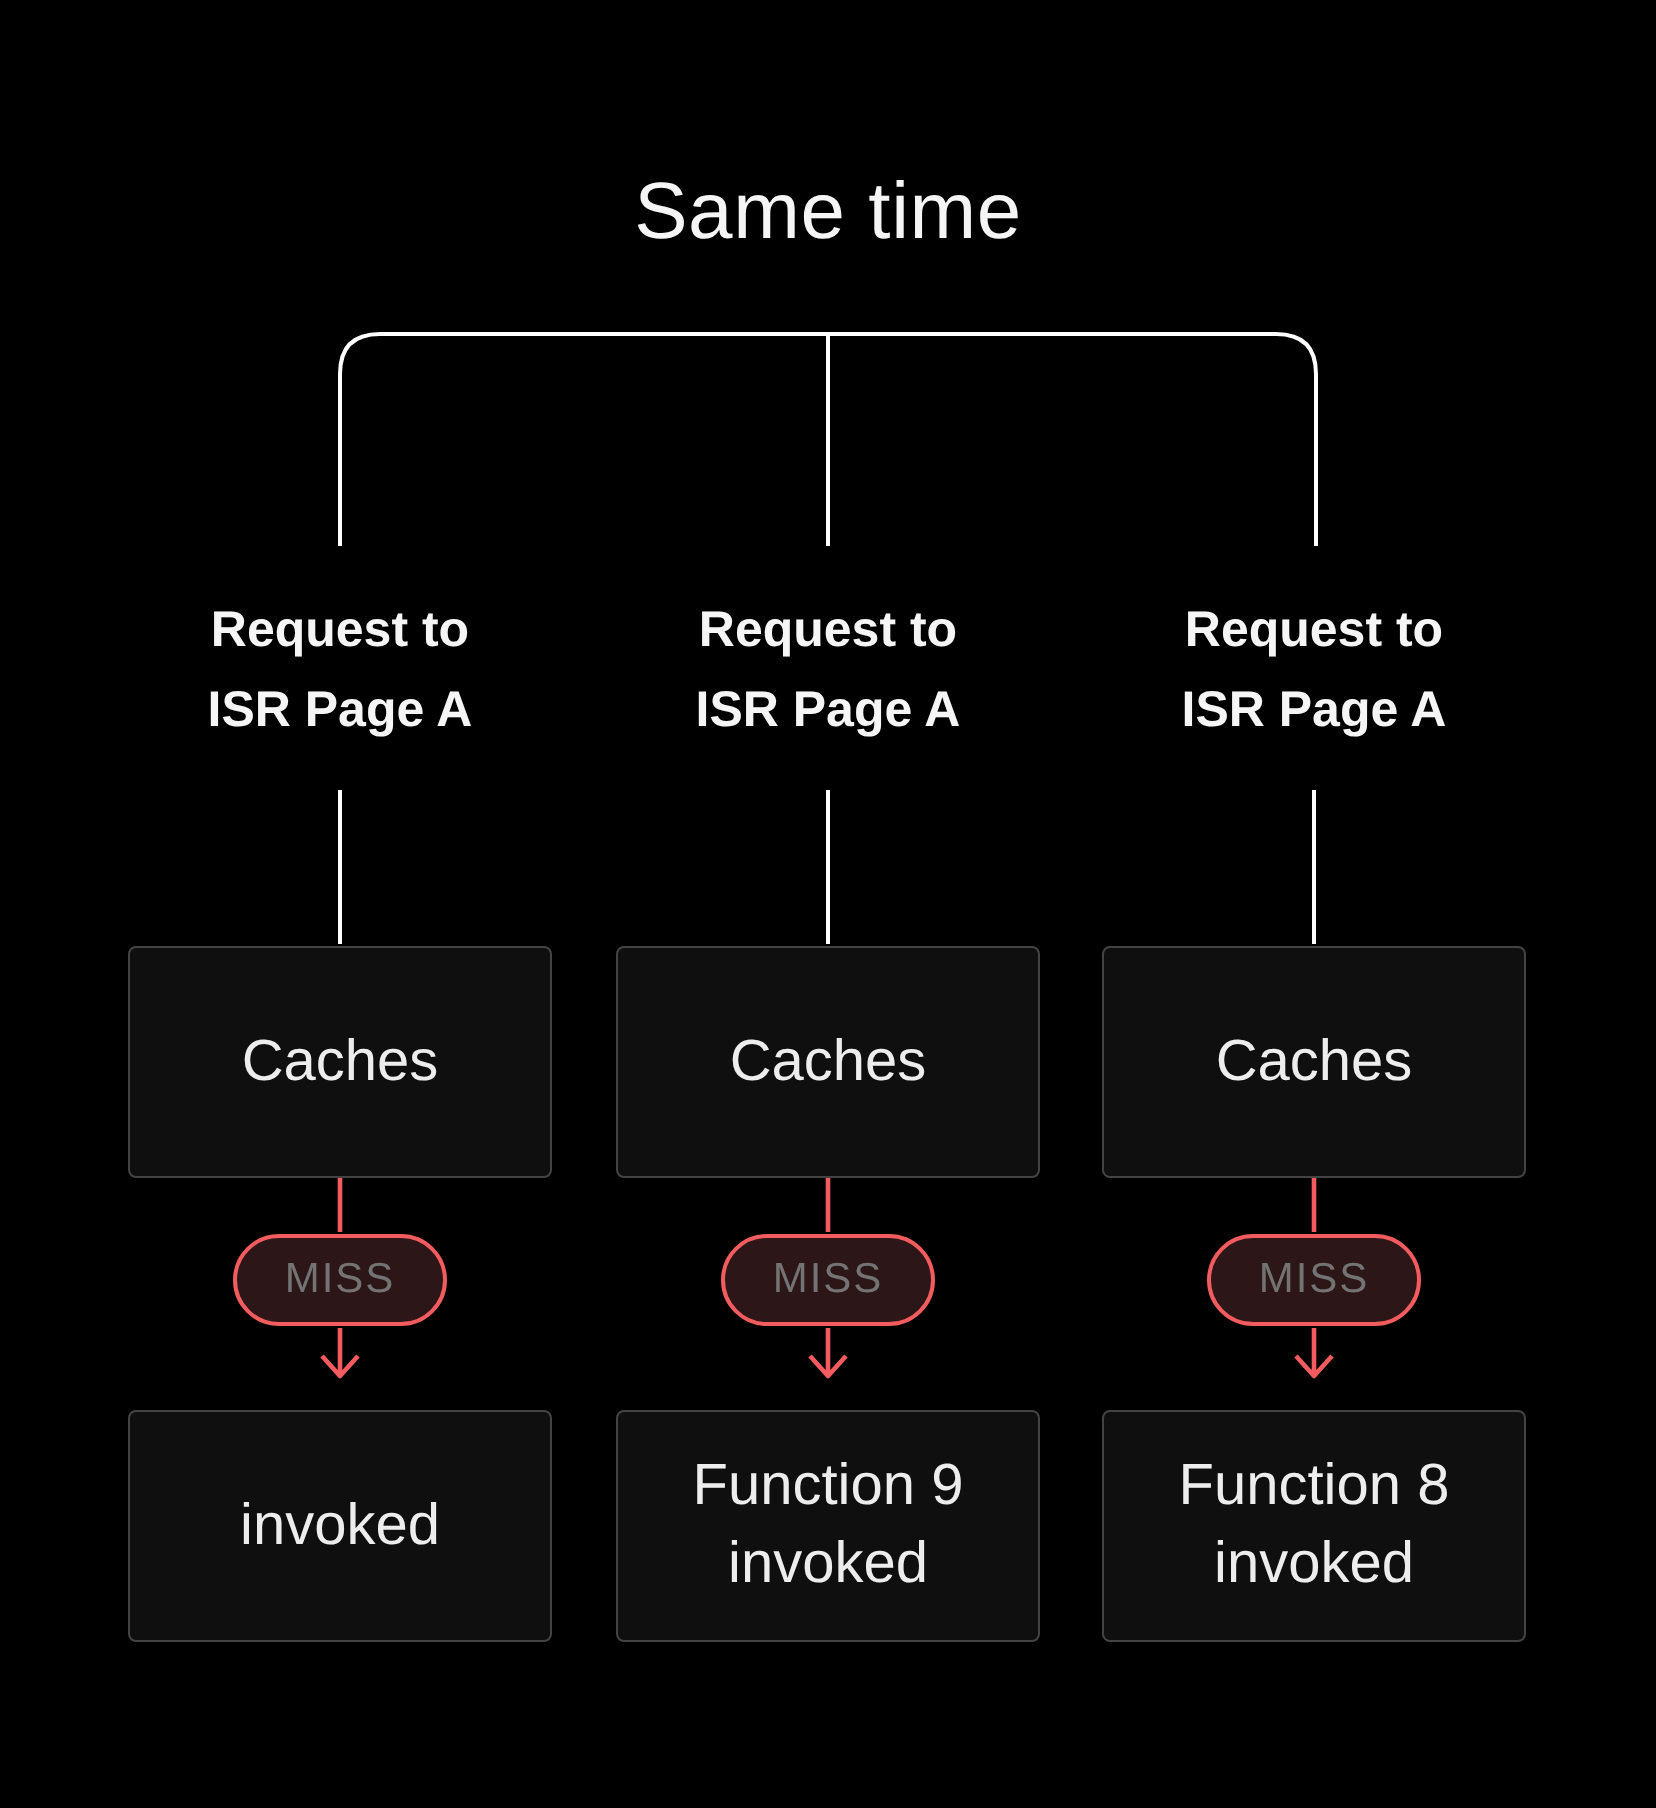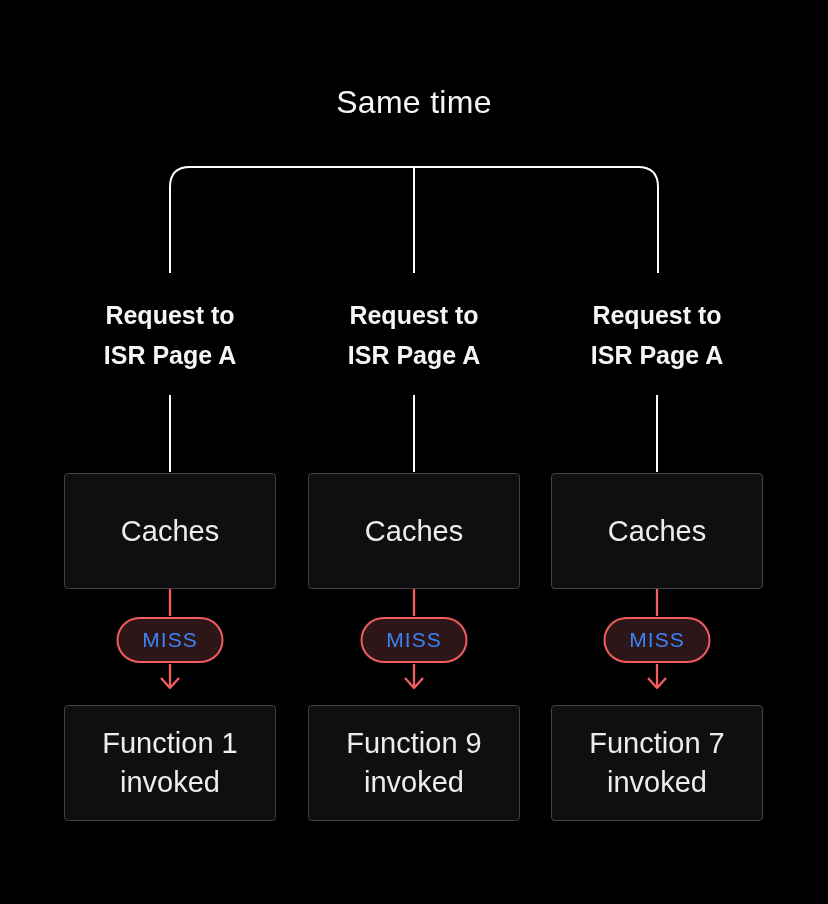--- a/index.html
+++ b/index.html
@@ -14,21 +14,21 @@
     background: var(--background, #000);
     font-family: "Liberation Sans", sans-serif;
     overflow: hidden;
   }
   .title {
     position: absolute;
     left: 0;
     top: 84px;
     width: 100%;
     text-align: center;
-    font-size: 32px;
+    font-size: 40px;
     font-weight: 500;
     letter-spacing: 0.3px;
     color: var(--text-primary, #f5f5f5);
   }
   svg.connectors {
     position: absolute;
     left: 0;
     top: 0;
     width: 828px;
     height: 904px;
@@ -91,21 +91,21 @@
     position: absolute;
     top: 617px;
     left: 50%;
     transform: translateX(-50%);
     width: 107px;
     height: 46px;
     box-sizing: border-box;
     background: var(--pill-fill, #2c1617);
     border: 2px solid var(--accent-red, #f25f5f);
     border-radius: 23px;
-    color: #3b82f6;
+    color: #737373;
     font-size: 21px;
     font-weight: 400;
     letter-spacing: 1px;
     display: flex;
     align-items: center;
     justify-content: center;
   }
 </style>
 </head>
 <body>
@@ -137,21 +137,20 @@
       <div>Request to</div>
       <div>ISR Page A</div>
     </div>
     <div class="node caches-node">
       <div>Caches</div>
     </div>
     <div class="miss-pill">
       <span>MISS</span>
     </div>
     <div class="node function-node">
-      <div>Function 1</div>
       <div>invoked</div>
     </div>
   </div>
 
   <div class="col col-2">
     <div class="request">
       <div>Request to</div>
       <div>ISR Page A</div>
     </div>
     <div class="node caches-node">
@@ -171,18 +170,18 @@
       <div>Request to</div>
       <div>ISR Page A</div>
     </div>
     <div class="node caches-node">
       <div>Caches</div>
     </div>
     <div class="miss-pill">
       <span>MISS</span>
     </div>
     <div class="node function-node">
-      <div>Function 7</div>
+      <div>Function 8</div>
       <div>invoked</div>
     </div>
   </div>
 
 </div>
 
 </body></html>

